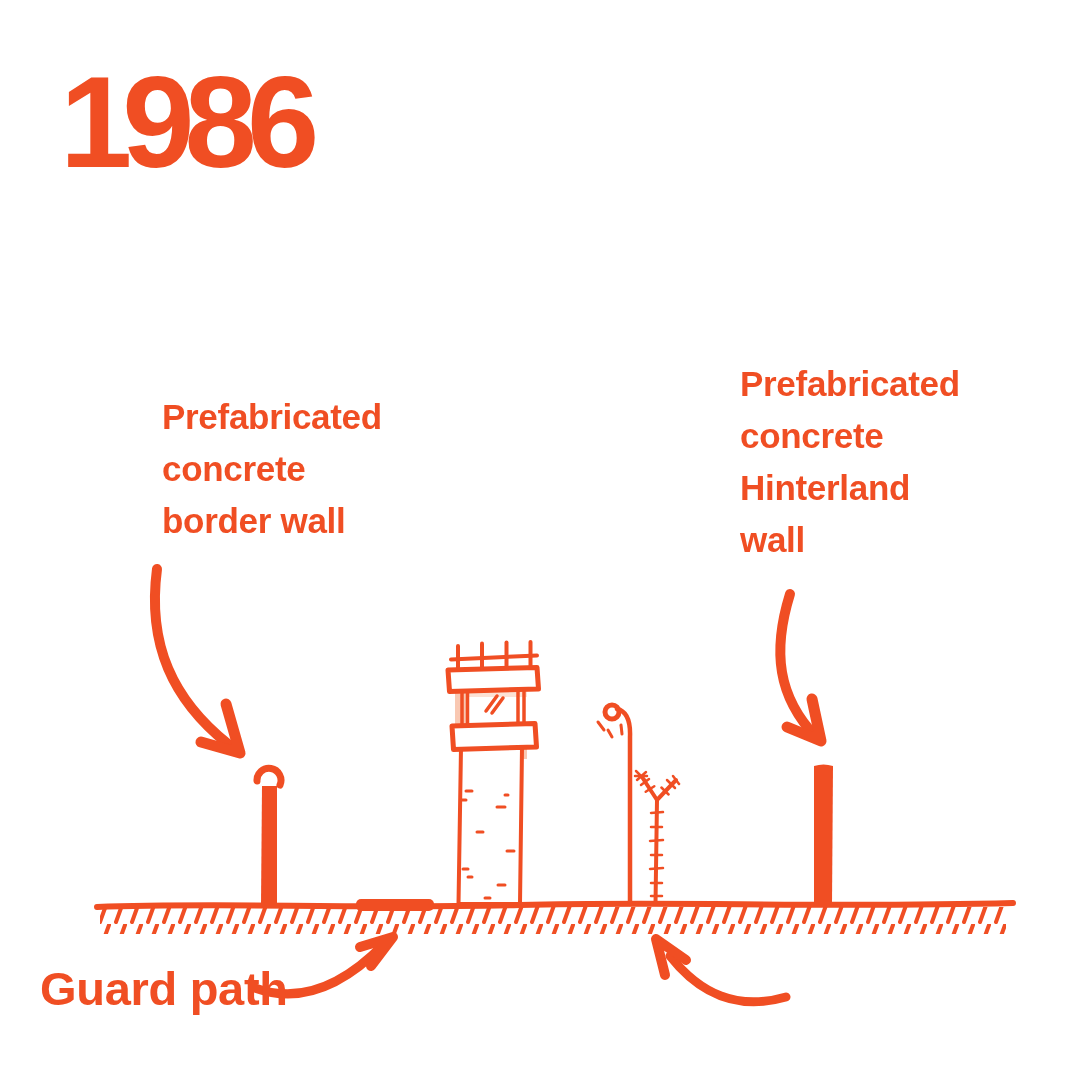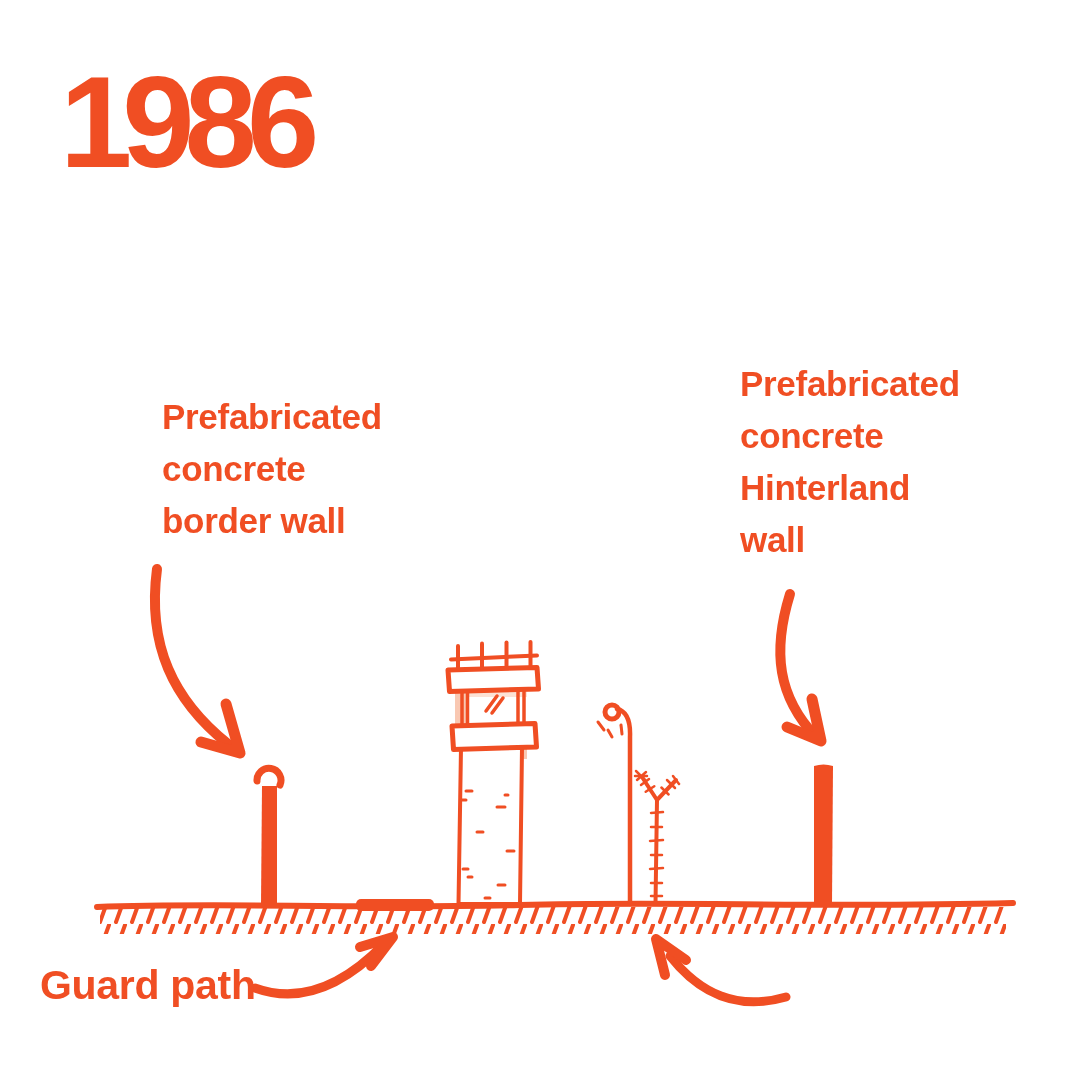--- a/index.html
+++ b/index.html
@@ -18,21 +18,21 @@
     color:var(--accent);
   }
   .label{
     position:absolute;color:var(--accent);font-weight:700;
     font-size:35px;line-height:52px;white-space:pre-line;letter-spacing:-0.3px;
   }
   .label-left{left:162px;top:391px;}
   .label-right{left:740px;top:358px;}
   .caption{
     position:absolute;color:var(--accent);font-weight:700;
-    font-size:41px;line-height:1;letter-spacing:-0.3px;white-space:nowrap;
+    font-size:47px;line-height:1;letter-spacing:-0.3px;white-space:nowrap;
   }
   .caption-guard{left:40px;top:965px;}
   .caption-signal{left:800px;top:969px;}
   svg.scene{position:absolute;left:0;top:0;width:1080px;height:1080px;}
   
   .st{stroke:var(--accent);fill:none;stroke-linecap:round;stroke-linejoin:round;}
   .s25{stroke-width:2.5}.s3{stroke-width:3}.s35{stroke-width:3.5}
   .s4{stroke-width:4}.s45{stroke-width:4.5}.s5{stroke-width:5}
   .s6{stroke-width:6}.s7{stroke-width:7}
   .s9{stroke-width:9}.s10{stroke-width:10}.s11{stroke-width:11}

